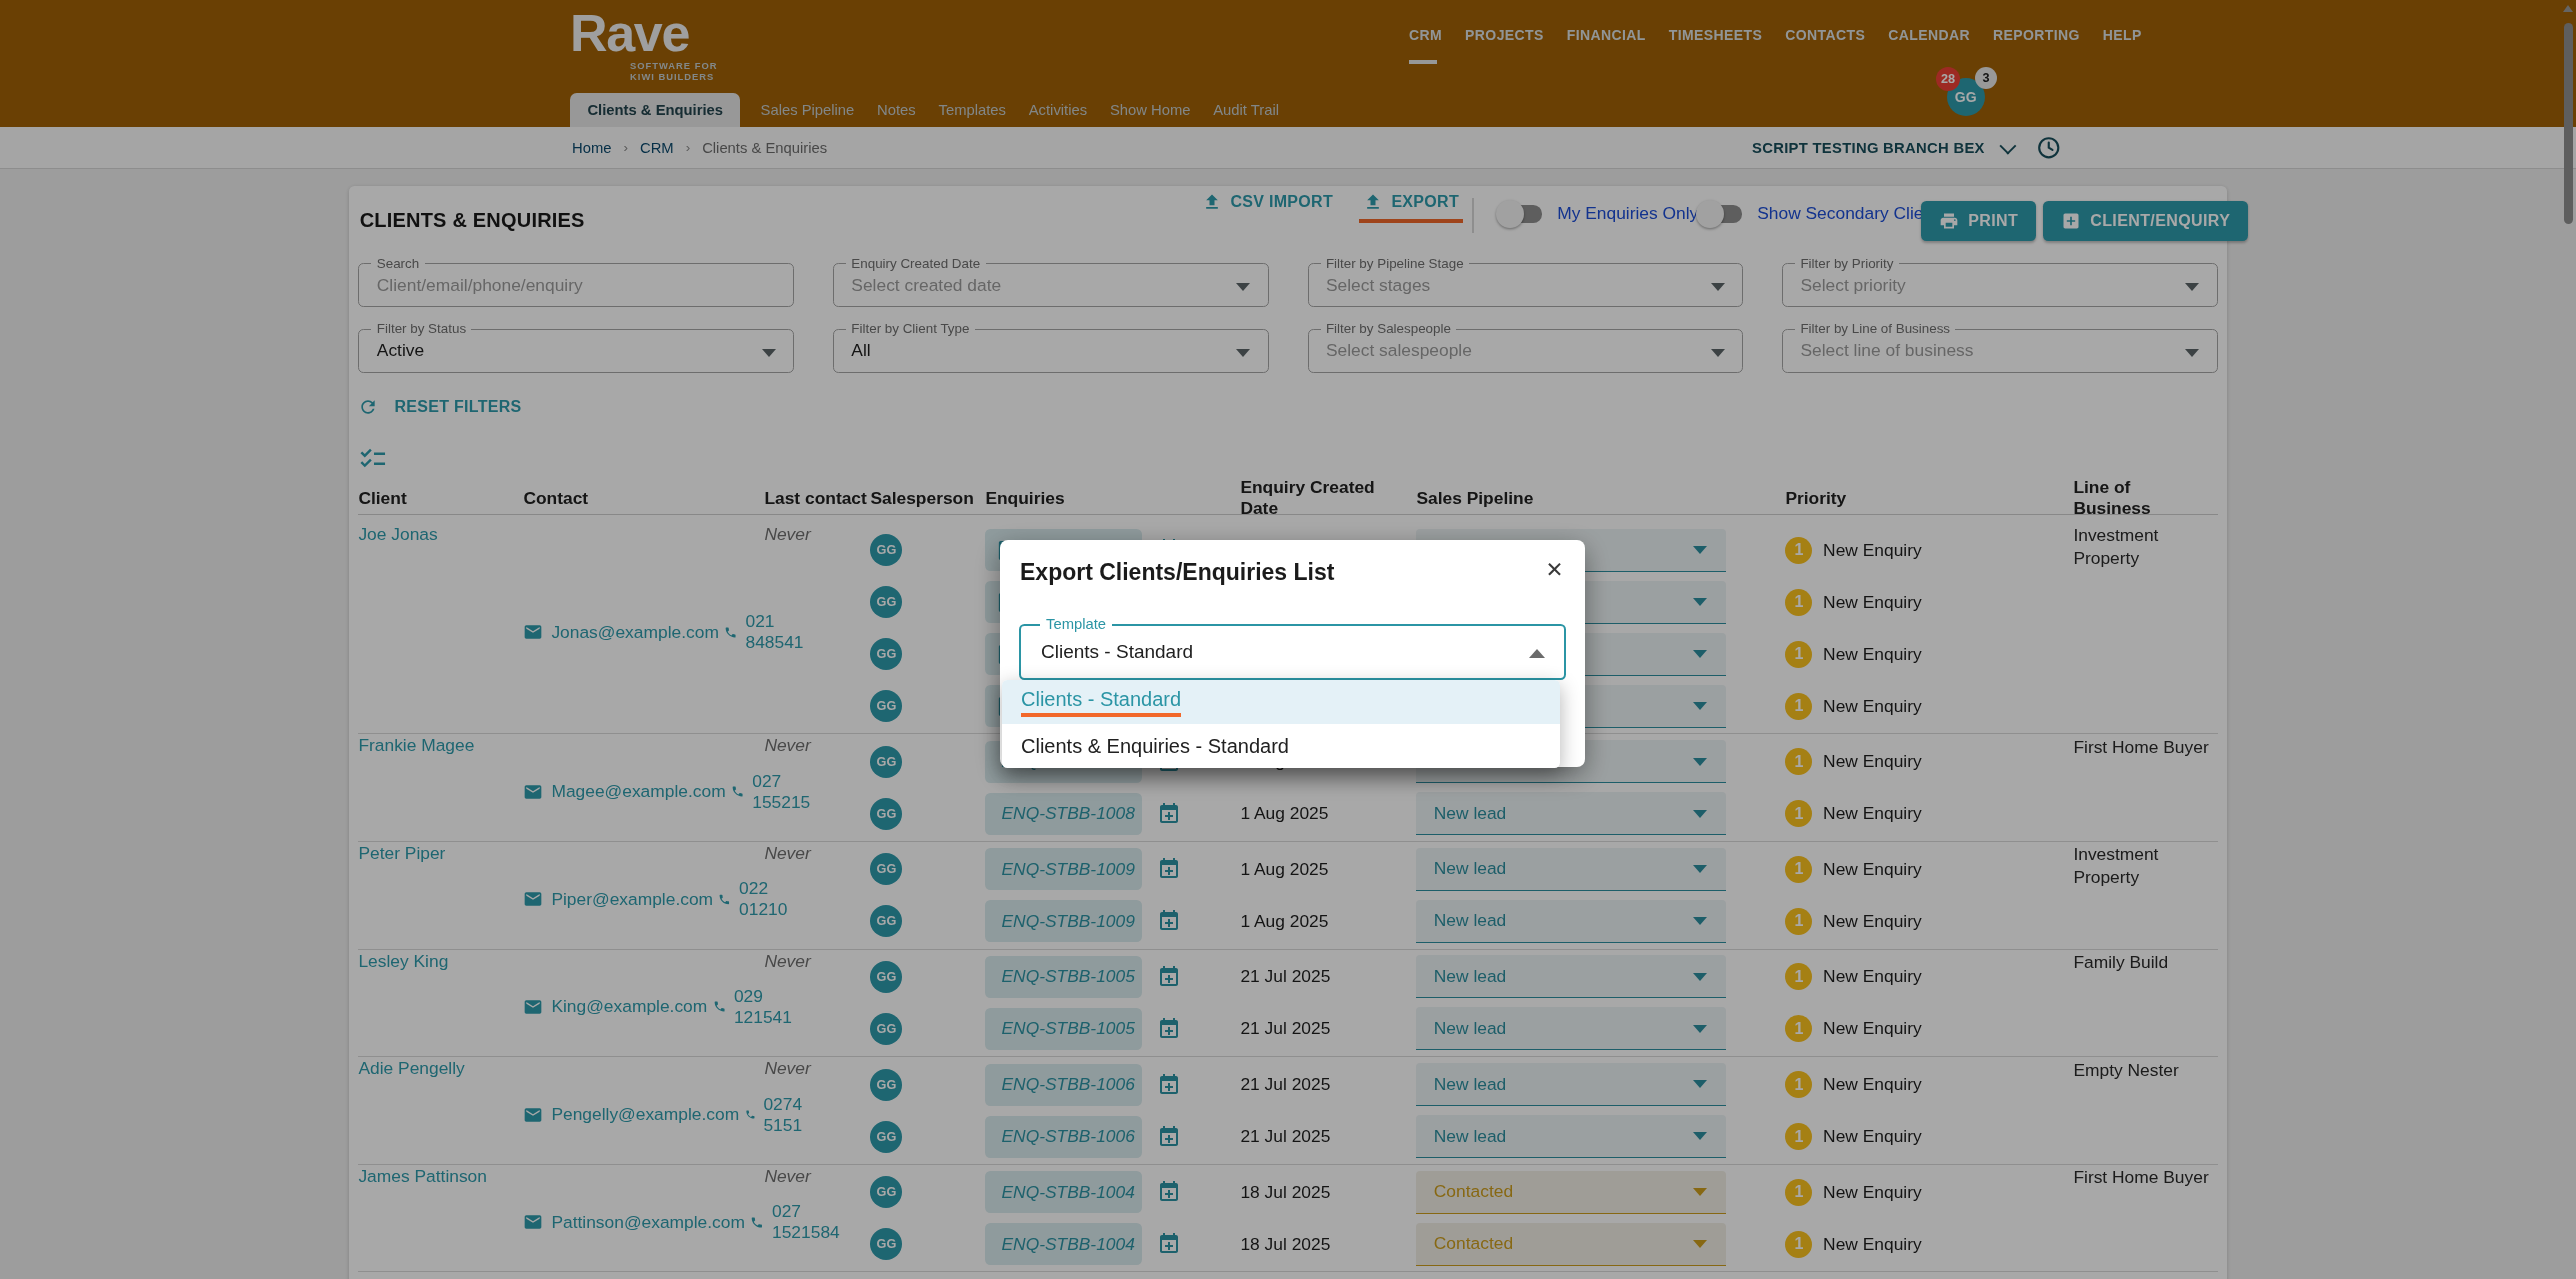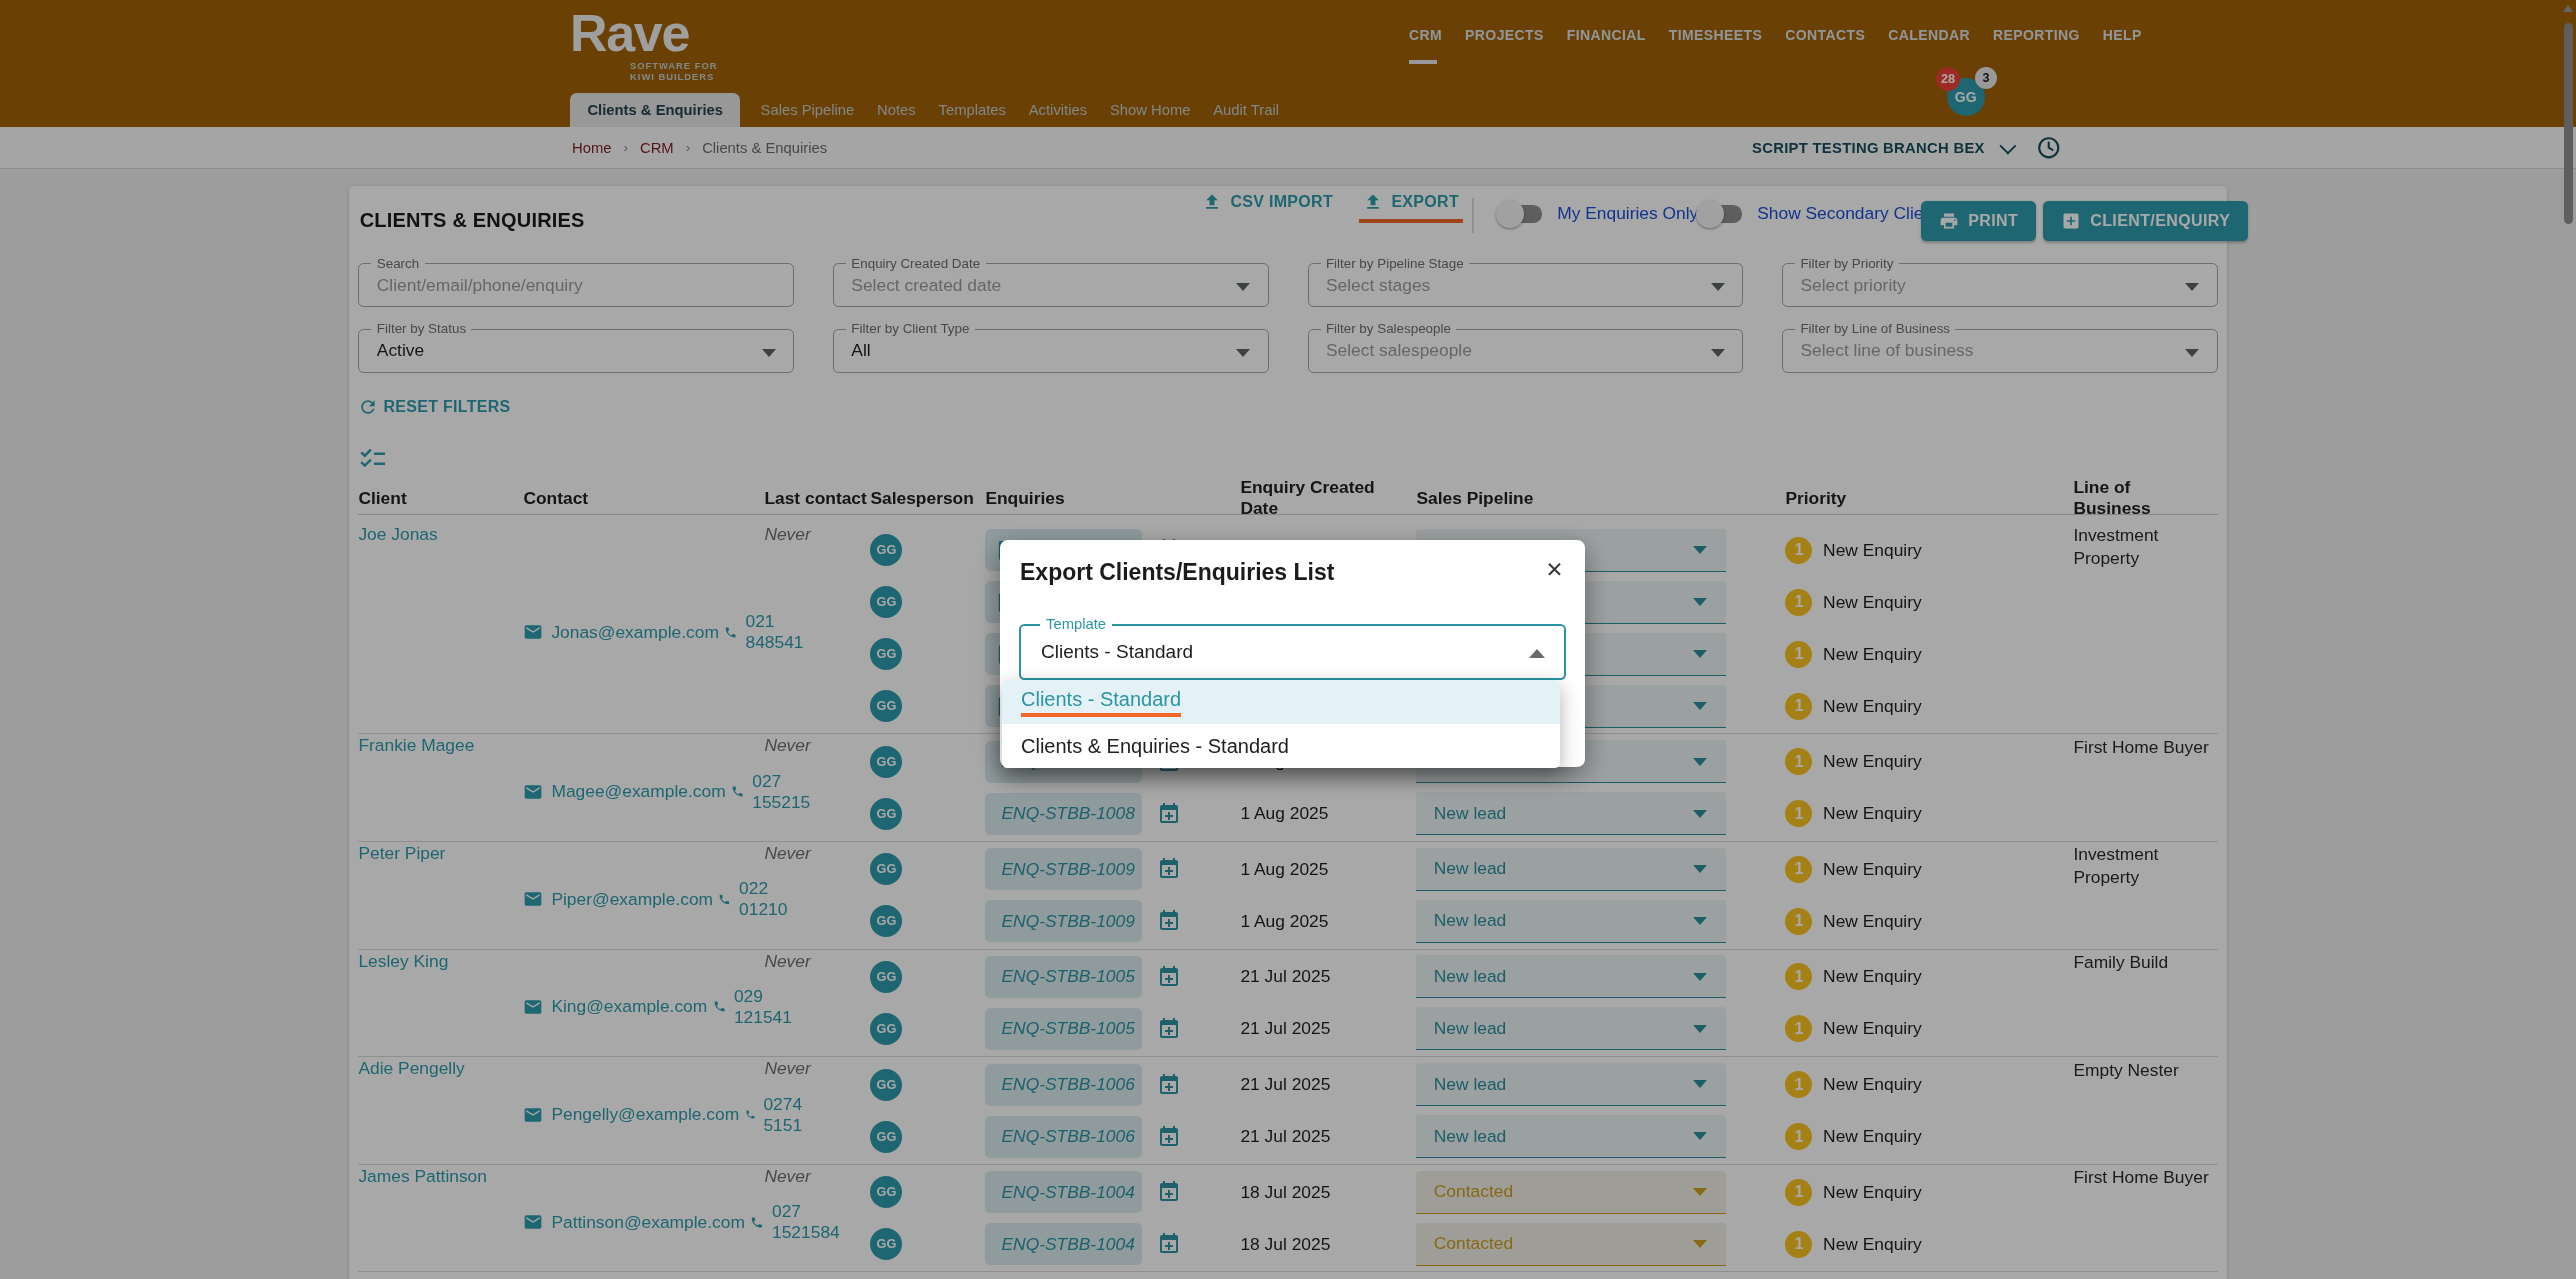--- a/index.html
+++ b/index.html
@@ -21,21 +21,21 @@
     background:#EF4036; color:#FFF; font-size:12.7px; font-weight:700; display:flex; align-items:center; justify-content:center; z-index:2; }
   .badge-gray { position:absolute; left:39px; top:0; width:22px; height:22px; border-radius:50%;
     background:#E8E8E8; color:#222; font-size:12.7px; font-weight:700; display:flex; align-items:center; justify-content:center; z-index:2; }
   .tabs { position:absolute; left:570px; bottom:0; display:flex; align-items:flex-end; gap:17.4px; }
   .tab { color:#C4CCCF; font-size:14.8px; height:34px; display:flex; align-items:center; padding:0 2.7px; cursor:pointer; }
   .tab.active { background:#E7E7E7; color:#23454E; font-weight:700; border-radius:6.7px 6.7px 0 0; padding:0 17.4px; }
 
   
   .crumbbar { position:relative; width:100%; height:42px; background:#FAFAFA; border-bottom:1.3px solid #D6D6D6; z-index:1; }
   .crumbs { position:absolute; left:572px; top:0; height:100%; display:flex; align-items:center; gap:12px; font-size:14.8px; }
-  .crumb-link { color:#7f1d1d; cursor:pointer; }
+  .crumb-link { color:#0c4a6e; cursor:pointer; }
   .crumb-sep { color:#8A8A8A; font-size:13.4px; }
   .crumb-current { color:#6E6E6E; }
   .branch { position:absolute; left:1752px; top:0; height:100%; display:flex; align-items:center; gap:14.8px; }
   .branch-label { color:#184E5B; font-size:14.8px; font-weight:700; letter-spacing:0.3px; cursor:pointer; }
   .chev-down { width:12px; height:12px; border-right:2px solid #184E5B; border-bottom:2px solid #184E5B;
     transform:rotate(45deg) translateY(-2.7px); cursor:pointer; }
   .clock-btn { margin-left:9.4px; cursor:pointer; display:flex; }
 
   
   .card { position:relative; margin:17px auto 0 349px; width:1878px; height:1140px;
@@ -57,21 +57,21 @@
     display:flex; align-items:center; gap:9.4px; padding:0 17.4px; cursor:pointer; box-shadow:0 1.3px 2.7px rgba(0,0,0,.25); }
 
   
   .filters { margin-top:13.4px; display:grid; grid-template-columns:repeat(4,1fr); column-gap:39px; row-gap:21.5px; }
   .field { position:relative; height:44px; border:1.3px solid #A6A6A6; border-radius:5.4px; background:#FFF; cursor:pointer; }
   .field-label { position:absolute; top:-8.7px; left:12px; background:#FFF; padding:0 5.4px; font-size:13.4px; color:#6F6F6F; }
   .field-value { position:absolute; left:17.4px; top:0; height:100%; display:flex; align-items:center; font-size:17.4px; color:#1F1F1F; }
   .field-value.ph { color:#9C9C9C; }
   .caret { position:absolute; right:17.4px; top:19px; width:0; height:0;
     border-left:7.4px solid transparent; border-right:7.4px solid transparent; border-top:8.7px solid #5C6568; }
-  .reset-btn { margin-top:24px; display:flex; align-items:center; gap:5px; color:#2E9BAC;
+  .reset-btn { margin-top:24px; display:flex; align-items:center; gap:16px; color:#2E9BAC;
     font-size:16px; font-weight:700; letter-spacing:0.3px; cursor:pointer; width:fit-content; }
   .viewtoggle { margin-top:27px; width:29.5px; height:29.5px; cursor:pointer; }
 
   
   .thead { margin-top:9.4px; display:flex; height:32px; align-items:center;
     border-bottom:1.3px solid #CFCFCF; font-size:17.4px; font-weight:700; color:#222; }
   .col-client{width:165px;} .col-contact{width:241px;} .col-last{width:106px;} .col-sales{width:115px;}
   .col-enq{width:255px;} .col-date{width:176px;} .col-pipe{width:369px;} .col-pri{width:288px;} .col-lob{width:137px;}
   .grp { display:flex; border-bottom:0.7px solid #DADADA; padding:1.3px 0; }
   .gc { padding-top:0; }

